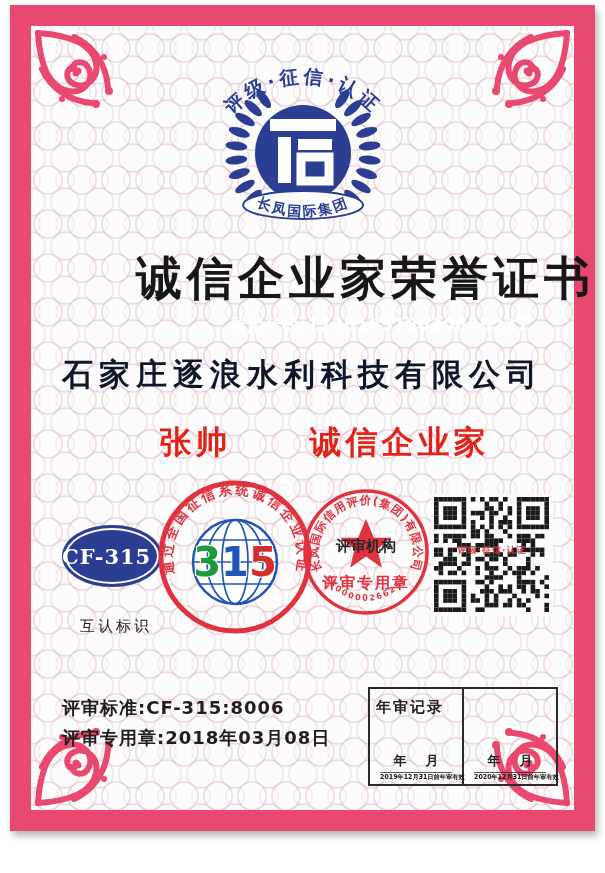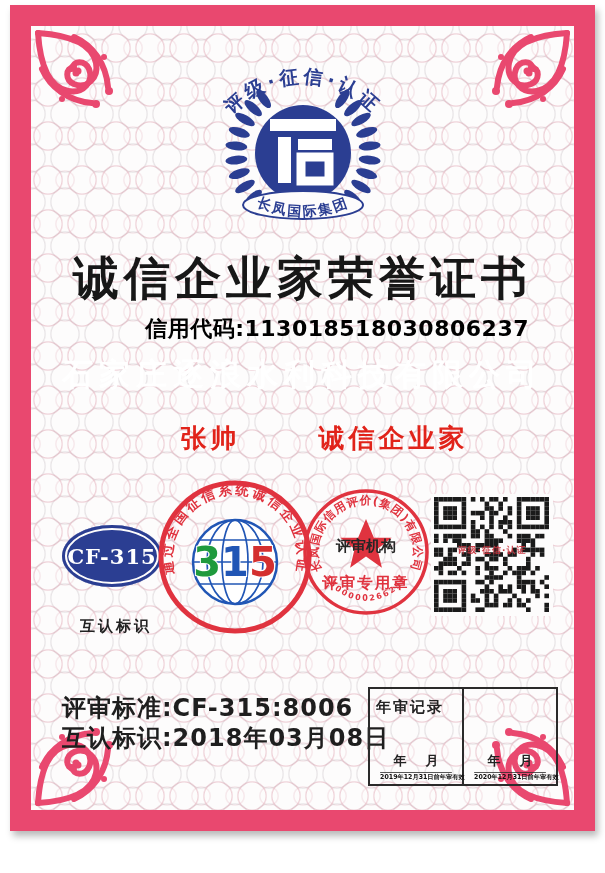--- a/index.html
+++ b/index.html
@@ -12,45 +12,45 @@
       radial-gradient(circle, rgba(180,168,175,0) 13px, rgba(180,168,175,.30) 14px, rgba(180,168,175,0) 15.5px),
       radial-gradient(circle, rgba(214,136,154,0) 8px, rgba(214,136,154,.20) 9px, rgba(214,136,154,0) 10.5px);
     background-size:34px 44px,34px 44px,34px 44px;
     background-position:0 0,17px 22px,17px 0;}
   .corner{position:absolute;width:92px;height:92px;}
   .corner.tl{left:24px;top:24px;}
   .corner.tr{right:24px;top:24px;transform:scaleX(-1);}
   .corner.bl{left:24px;bottom:24px;transform:scaleY(-1);}
   .corner.br{right:24px;bottom:24px;transform:scale(-1,-1);}
   .emblem{position:absolute;left:50%;top:48px;transform:translateX(-50%);}
-  .title{position:absolute;left:0;right:0;top:243px;text-align:center;
+  .title{position:absolute;left:0;right:0;top:243px;text-align:right;
     font-size:46px;font-weight:900;color:#171717;letter-spacing:5px;white-space:nowrap;}
-  .credit{position:absolute;right:66px;top:309px;font-size:22px;font-weight:bold;
-    color:#000000;letter-spacing:.5px;}
+  .credit{position:absolute;right:66px;top:309px;font-size:17px;font-weight:bold;
+    color:#ffffff;letter-spacing:.5px;}
   .company{position:absolute;left:0;right:0;top:349px;text-align:center;
-    font-size:31px;font-weight:900;color:#ffffff;letter-spacing:6px;white-space:nowrap;}
+    font-size:31px;font-weight:900;color:#0f172a;letter-spacing:6px;white-space:nowrap;}
   .honor-row{position:absolute;left:0;right:0;top:416px;display:flex;
     justify-content:center;gap:78px;transform:translateX(22px);}
-  .honor-row span{font-size:26px;font-weight:900;color:#e1231a;letter-spacing:4px;white-space:nowrap;}
+  .honor-row span{font-size:32px;font-weight:900;color:#e1231a;letter-spacing:4px;white-space:nowrap;}
   .cf-oval{position:absolute;left:52px;top:520px;width:100px;height:62px;border-radius:50%;
     background:#2b3e92;box-shadow:inset 0 0 0 3px #2b3e92, inset 0 0 0 5px #fdfcfc;
-    display:flex;align-items:center;justify-content:center;}
+    display:flex;align-items:center;justify-content:flex-start;}
   .cf-oval span{color:#fff;font-family:"DejaVu Serif","Liberation Serif",serif;
     font-weight:bold;font-size:21px;letter-spacing:1px;}
-  .mutual{position:absolute;left:70px;top:612px;font-size:15px;font-weight:bold;
+  .mutual{position:absolute;left:70px;top:612px;font-size:15px;font-weight:normal;
     color:#222;letter-spacing:3px;}
   .seal315{position:absolute;left:146px;top:473px;}
   .stamp{position:absolute;left:290px;top:481px;}
   .qr{position:absolute;left:421px;top:489px;width:122px;height:122px;background:#fdfcfc;}
   .qr-overlay{position:absolute;left:0;right:0;top:50px;text-align:center;
     font-size:9px;font-weight:bold;color:#c9303a;letter-spacing:1px;opacity:.92;white-space:nowrap;}
   .qr-caption{position:absolute;left:418px;top:620px;font-size:15px;font-weight:bold;
     color:#222;letter-spacing:1.5px;}
   .details{position:absolute;left:52px;top:688px;}
-  .details div{font-size:24px;font-weight:bold;color:#1e1e1e;line-height:30px;letter-spacing:1px;}
+  .details div{font-size:18px;font-weight:bold;color:#1e1e1e;line-height:30px;letter-spacing:1px;}
   .ar-title{position:absolute;left:366px;top:663px;font-size:15px;font-weight:bold;
     color:#222;letter-spacing:2px;margin-top:30px;}
   .ar-table{position:absolute;left:358px;top:682px;display:flex;}
   .ar-cell{width:92px;height:95px;border:2px solid #2a2a2a;display:flex;flex-direction:column;}
   .ar-cell + .ar-cell{border-left:none;}
   .ar-cell .spacer{flex:1;}
   .ym{display:flex;justify-content:space-around;padding:0 14px 2px 14px;
     font-size:13px;font-weight:bold;color:#222;}
   .note{border-top:1.5px solid #2a2a2a;text-align:center;font-size:8px;color:#111;
     white-space:nowrap;transform:scale(.78);transform-origin:center top;font-weight:bold;line-height:11px;}
@@ -516,21 +516,21 @@
         <rect x="16.799999999999997" y="113.39999999999999" width="4.6" height="4.6" fill="#1a1a1a"></rect>
         <rect x="21.4" y="113.39999999999999" width="4.6" height="4.6" fill="#1a1a1a"></rect>
         <rect x="26" y="113.39999999999999" width="4.6" height="4.6" fill="#1a1a1a"></rect>
         <rect x="30.599999999999998" y="113.39999999999999" width="4.6" height="4.6" fill="#1a1a1a"></rect>
       </svg>
     <div class="qr-overlay">评级·征信·认证</div>
   </div>
 
   <div class="details">
     <div>评审标准:CF-315:8006</div>
-    <div>互认标识:2018年03月08日</div>
+    <div>评审专用章:2018年03月08日</div>
   </div>
 
   <div class="ar-title">年审记录</div>
   <div class="ar-table">
     <div class="ar-cell">
       <div class="spacer"></div>
       <div class="ym">
         <span>年</span>
         <span>月</span>
       </div>

